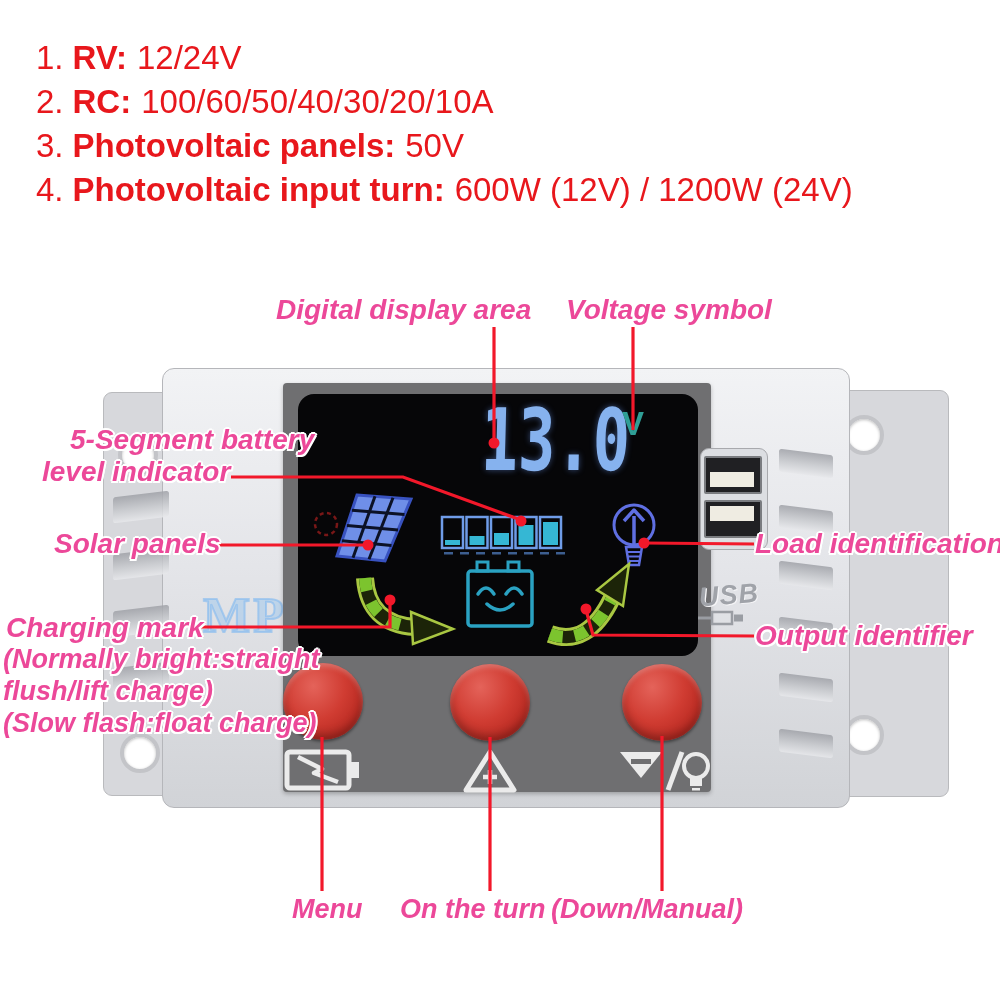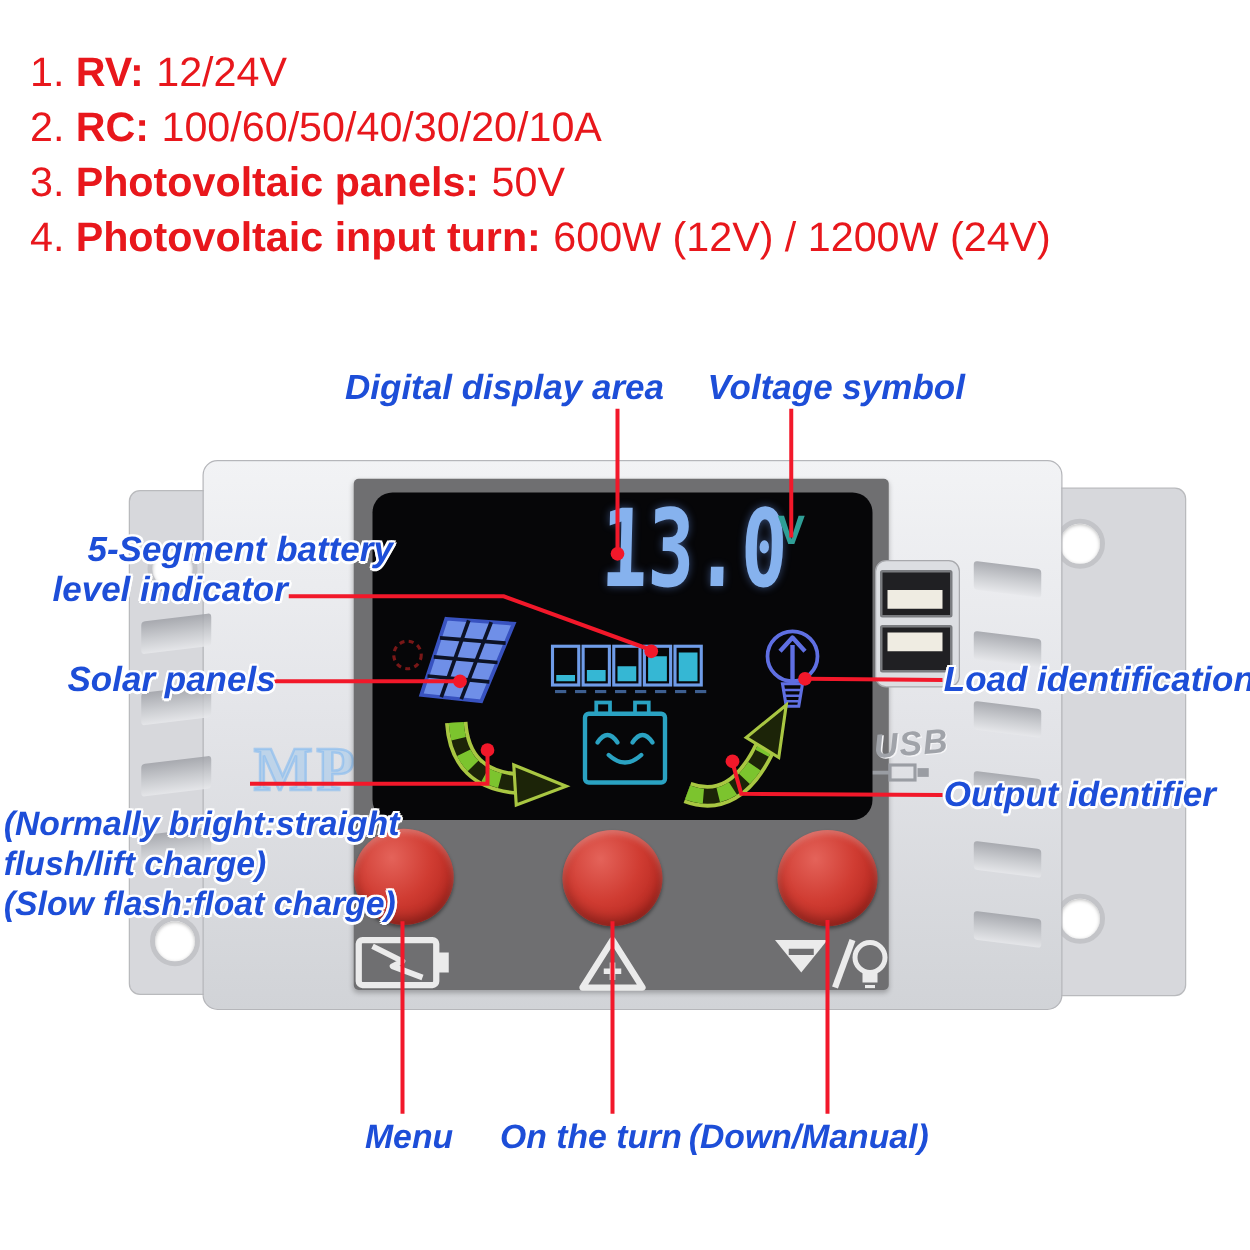--- a/index.html
+++ b/index.html
@@ -1,25 +1,25 @@
 <!DOCTYPE html>
 <html><head>
 <meta charset="utf-8">
 <style>
   html,body{margin:0;padding:0;background:#fff;}
   .stage{position:relative;width:1000px;height:1000px;background:#ffffff;overflow:hidden;
          font-family:"Liberation Sans",sans-serif;}
 
   
-  .specs{position:absolute;left:24px;top:36px;color:#e8171c;font-size:33px;line-height:44px;white-space:nowrap;}
+  .specs{position:absolute;left:36px;top:36px;color:#e8171c;font-size:33px;line-height:44px;white-space:nowrap;}
   .spec-num{margin-right:9px;}
   .spec-label{font-weight:700;margin-right:10px;}
 
   
-  .callout{position:absolute;color:#1d4ed8;font-style:italic;font-weight:700;font-size:28px;
+  .callout{position:absolute;color:#ec4899;font-style:italic;font-weight:700;font-size:28px;
            white-space:nowrap;z-index:70;line-height:32px;
            text-shadow:2px 0 0 #fff,-2px 0 0 #fff,0 2px 0 #fff,0 -2px 0 #fff,
                        1.5px 1.5px 0 #fff,-1.5px 1.5px 0 #fff,1.5px -1.5px 0 #fff,-1.5px -1.5px 0 #fff;}
   .callout.sub{font-weight:700;font-size:27px;}
   .callout.small{font-size:27px;}
 
   
   .flange{position:absolute;background:#d7d8dc;border:1px solid #b9babd;border-radius:9px;z-index:0;}
   .flange-left{left:103px;top:392px;width:72px;height:402px;}
   .flange-right{left:835px;top:390px;width:112px;height:405px;}
@@ -232,20 +232,21 @@
       <circle cx="586" cy="609" r="5.5"></circle>
     </g>
   </svg>
 
   <div class="callout" style="left:276px;top:294px;">Digital display area</div>
   <div class="callout" style="left:566px;top:294px;">Voltage symbol</div>
   <div class="callout" style="left:42px;top:424px;margin-left:28px;">5-Segment battery</div>
   <div class="callout" style="left:42px;top:456px;text-align:center;">level indicator</div>
   <div class="callout" style="left:54px;top:528px;">Solar panels</div>
   <div class="callout" style="left:755px;top:528px;">Load identification</div>
+  <div class="callout" style="left:6px;top:612px;">Charging mark</div>
   <div class="callout sub" style="left:3px;top:643px;">(Normally bright:straight</div>
   <div class="callout sub" style="left:3px;top:675px;">flush/lift charge)</div>
   <div class="callout sub" style="left:3px;top:707px;">(Slow flash:float charge)</div>
   <div class="callout" style="left:755px;top:620px;">Output identifier</div>
   <div class="callout small" style="left:292px;top:893px;">Menu</div>
   <div class="callout small" style="left:400px;top:893px;">On the turn</div>
   <div class="callout small" style="left:551px;top:893px;">(Down/Manual)</div>
 
 </div>
 

